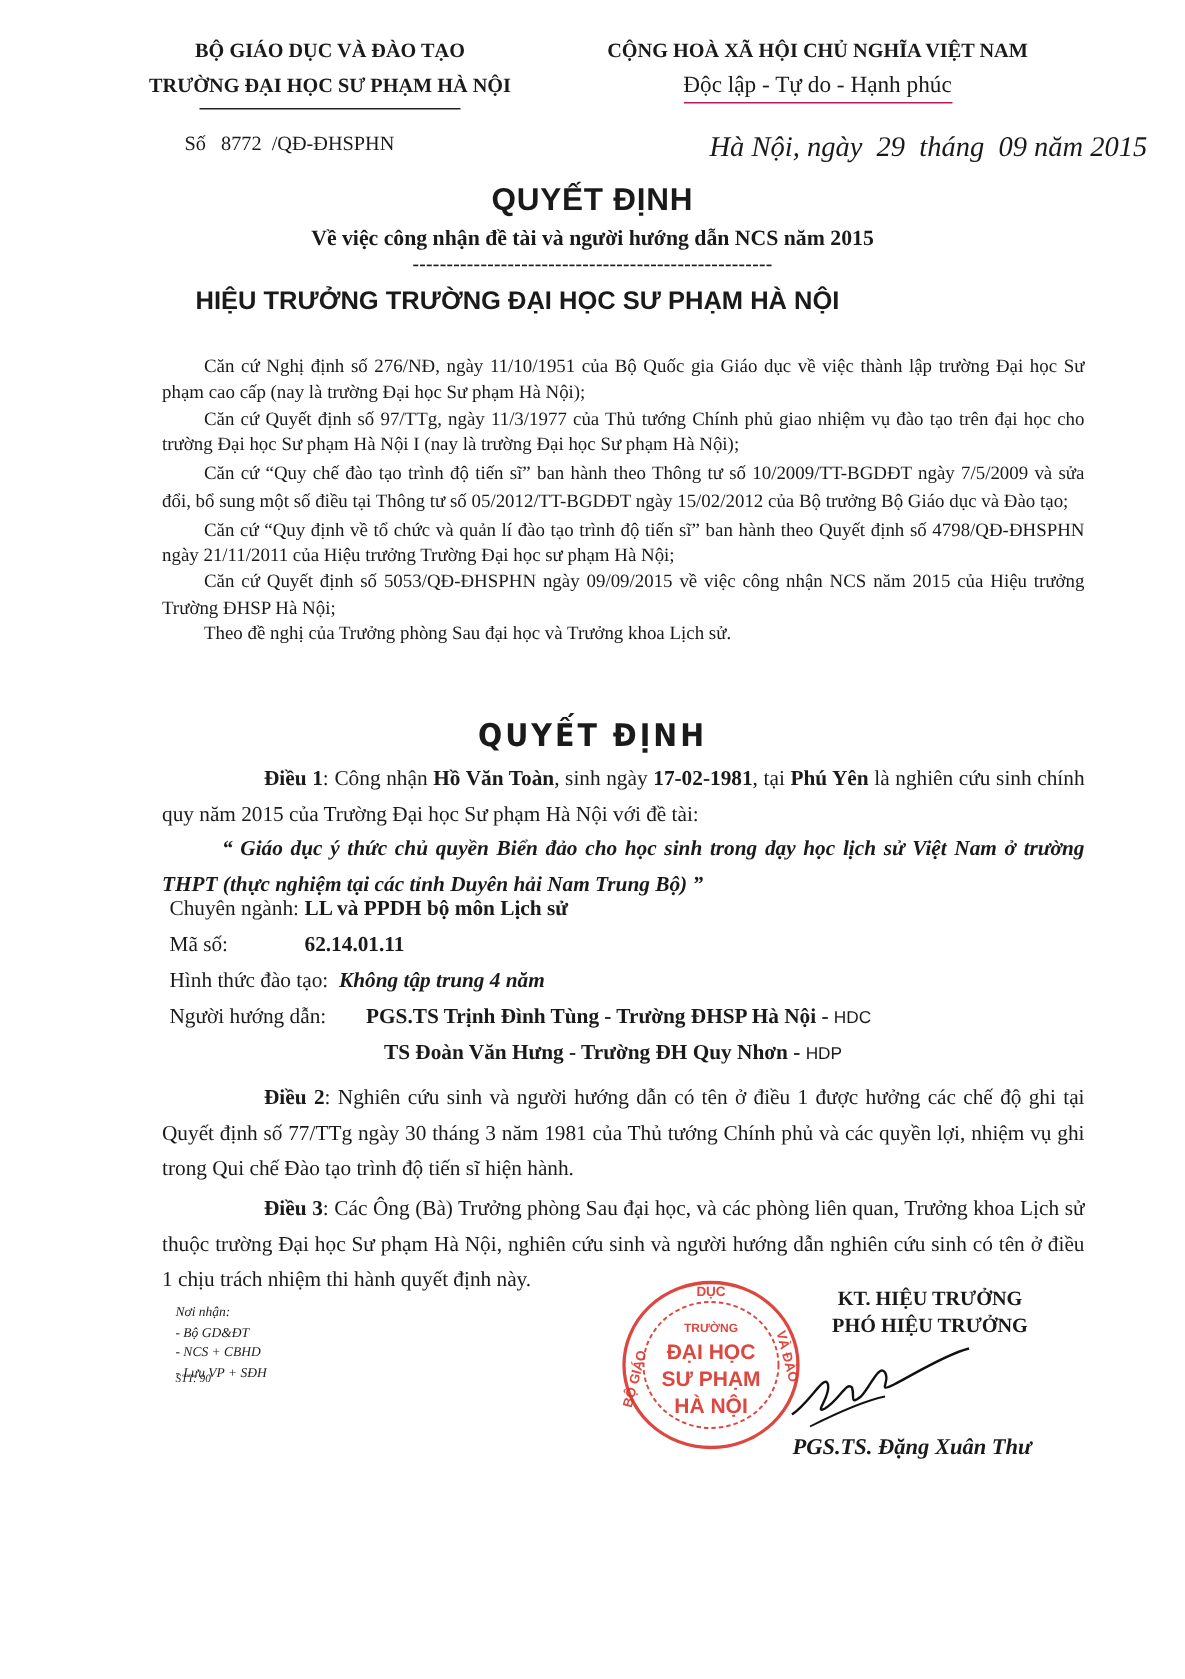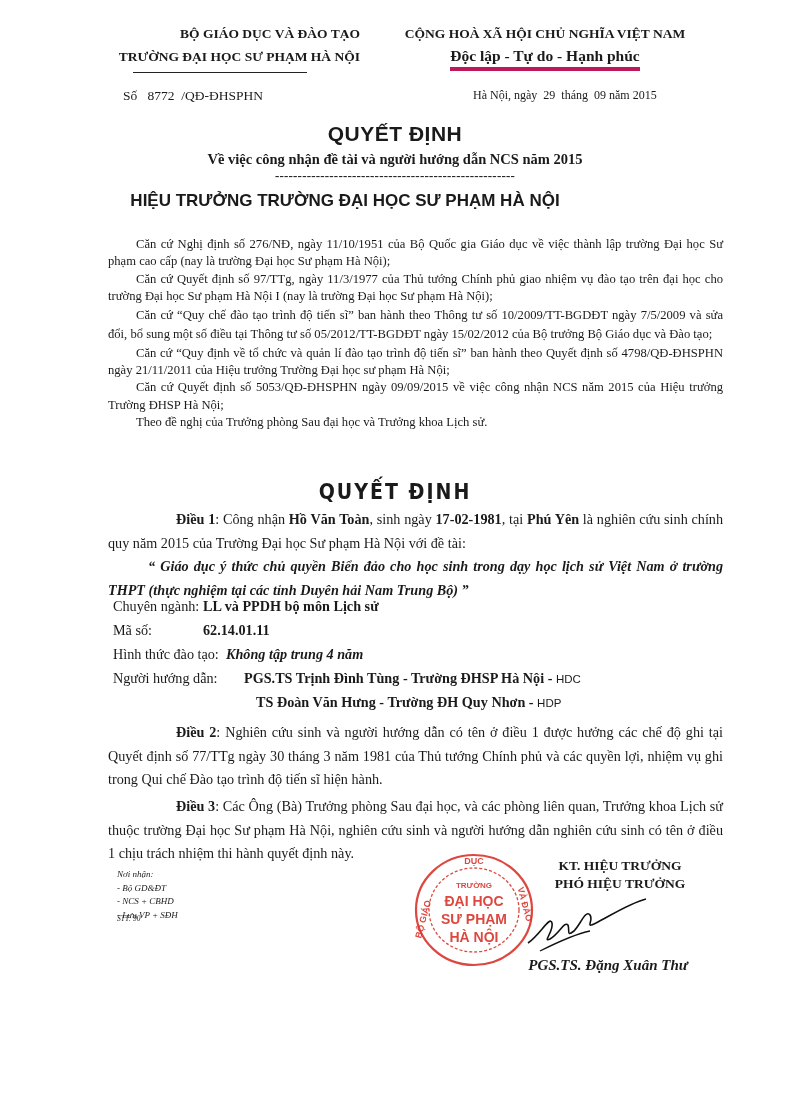--- a/index.html
+++ b/index.html
@@ -1,24 +1,24 @@
 <!DOCTYPE html>
 <html><head>
 <meta charset="utf-8">
 <style>
   html, body { margin:0; padding:0; background:#ffffff; }
   body { width:790px; height:1119px; position:relative; overflow:hidden; font-family:"Liberation Serif", serif; color:#1a1a1a; }
   .abs { position:absolute; }
-  .hdr-left { left:80px; top:22px; width:280px; text-align:right; font-weight:bold; font-size:13.5px; line-height:23px; }
+  .hdr-left { left:80px; top:22px; width:280px; text-align:center; font-weight:bold; font-size:13.5px; line-height:23px; }
   .hdr-right { left:380px; top:22px; width:330px; text-align:center; font-size:13.5px; line-height:23px; }
-  .hdr-right .motto { font-weight:bold; font-size:15.5px; display:inline-block; border-bottom:4px solid #be185d; line-height:22px; }
+  .hdr-right .motto { font-weight:normal; font-size:15.5px; display:inline-block; border-bottom:1px solid #be185d; line-height:22px; }
   .hdr-right .country { font-weight:bold; }
   .rule-left { left:133px; top:72px; width:174px; height:1px; background:#222; }
   .docno { left:123px; top:88px; font-size:13.5px; }
-  .docdate { left:473px; top:88px; font-size:12px; }
+  .docdate { left:473px; top:88px; font-size:19px; font-style:italic; }
   .title { left:0; width:790px; top:122px; text-align:center; font-family:"Liberation Sans", sans-serif; font-weight:bold; font-size:21px; letter-spacing:0.5px; }
   .subtitle { left:0; width:790px; top:151px; text-align:center; font-weight:bold; font-size:14.5px; }
   .dashes { left:0; width:790px; top:168px; text-align:center; font-weight:bold; font-size:13px; letter-spacing:0.2px; }
   .authority { left:0; width:690px; top:191px; text-align:center; font-family:"Liberation Sans", sans-serif; font-weight:bold; font-size:17px; }
   .basis { left:108px; top:236px; width:615px; font-size:12.6px; line-height:17.4px; text-align:justify; }
   .basis p { margin:0; text-indent:28px; }
   .decision2 { left:0; width:790px; top:480px; text-align:center; font-family:"DejaVu Sans", sans-serif; font-weight:bold; font-size:19px; letter-spacing:2px; transform:scaleY(1.1); }
   .body { left:108px; width:615px; font-size:14.2px; line-height:23.5px; text-align:justify; }
   .body p { margin:0; }
   .ind { text-indent:68px; }

